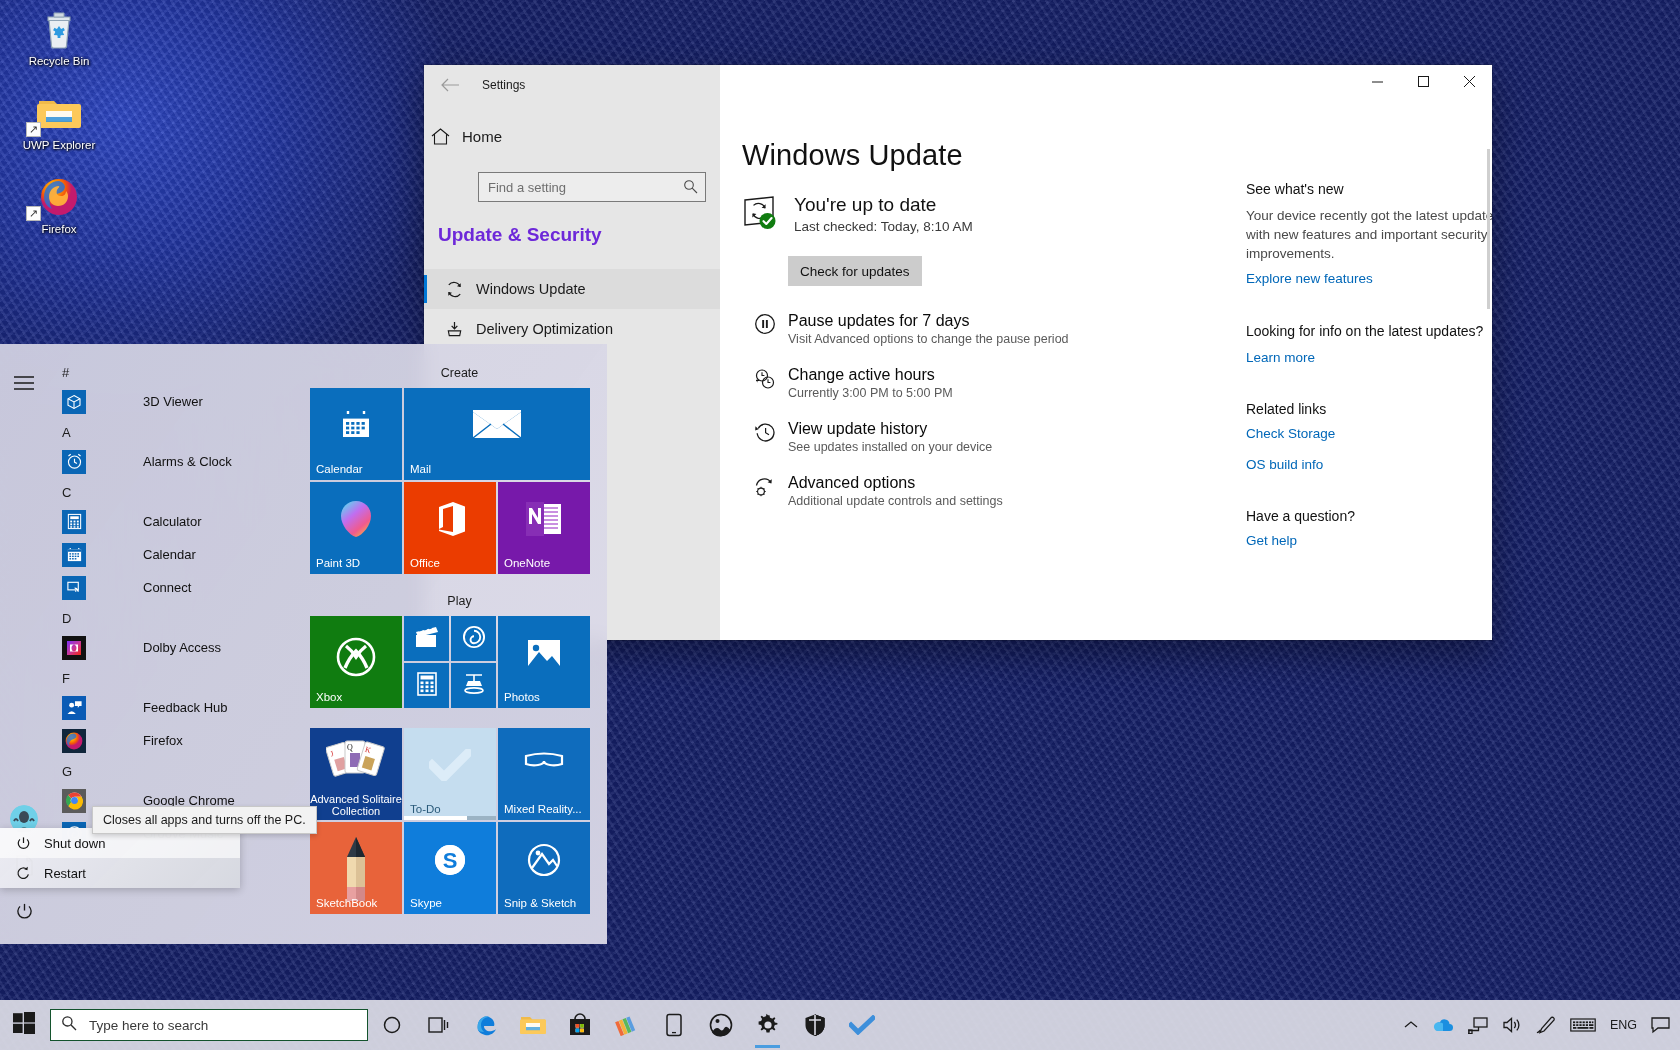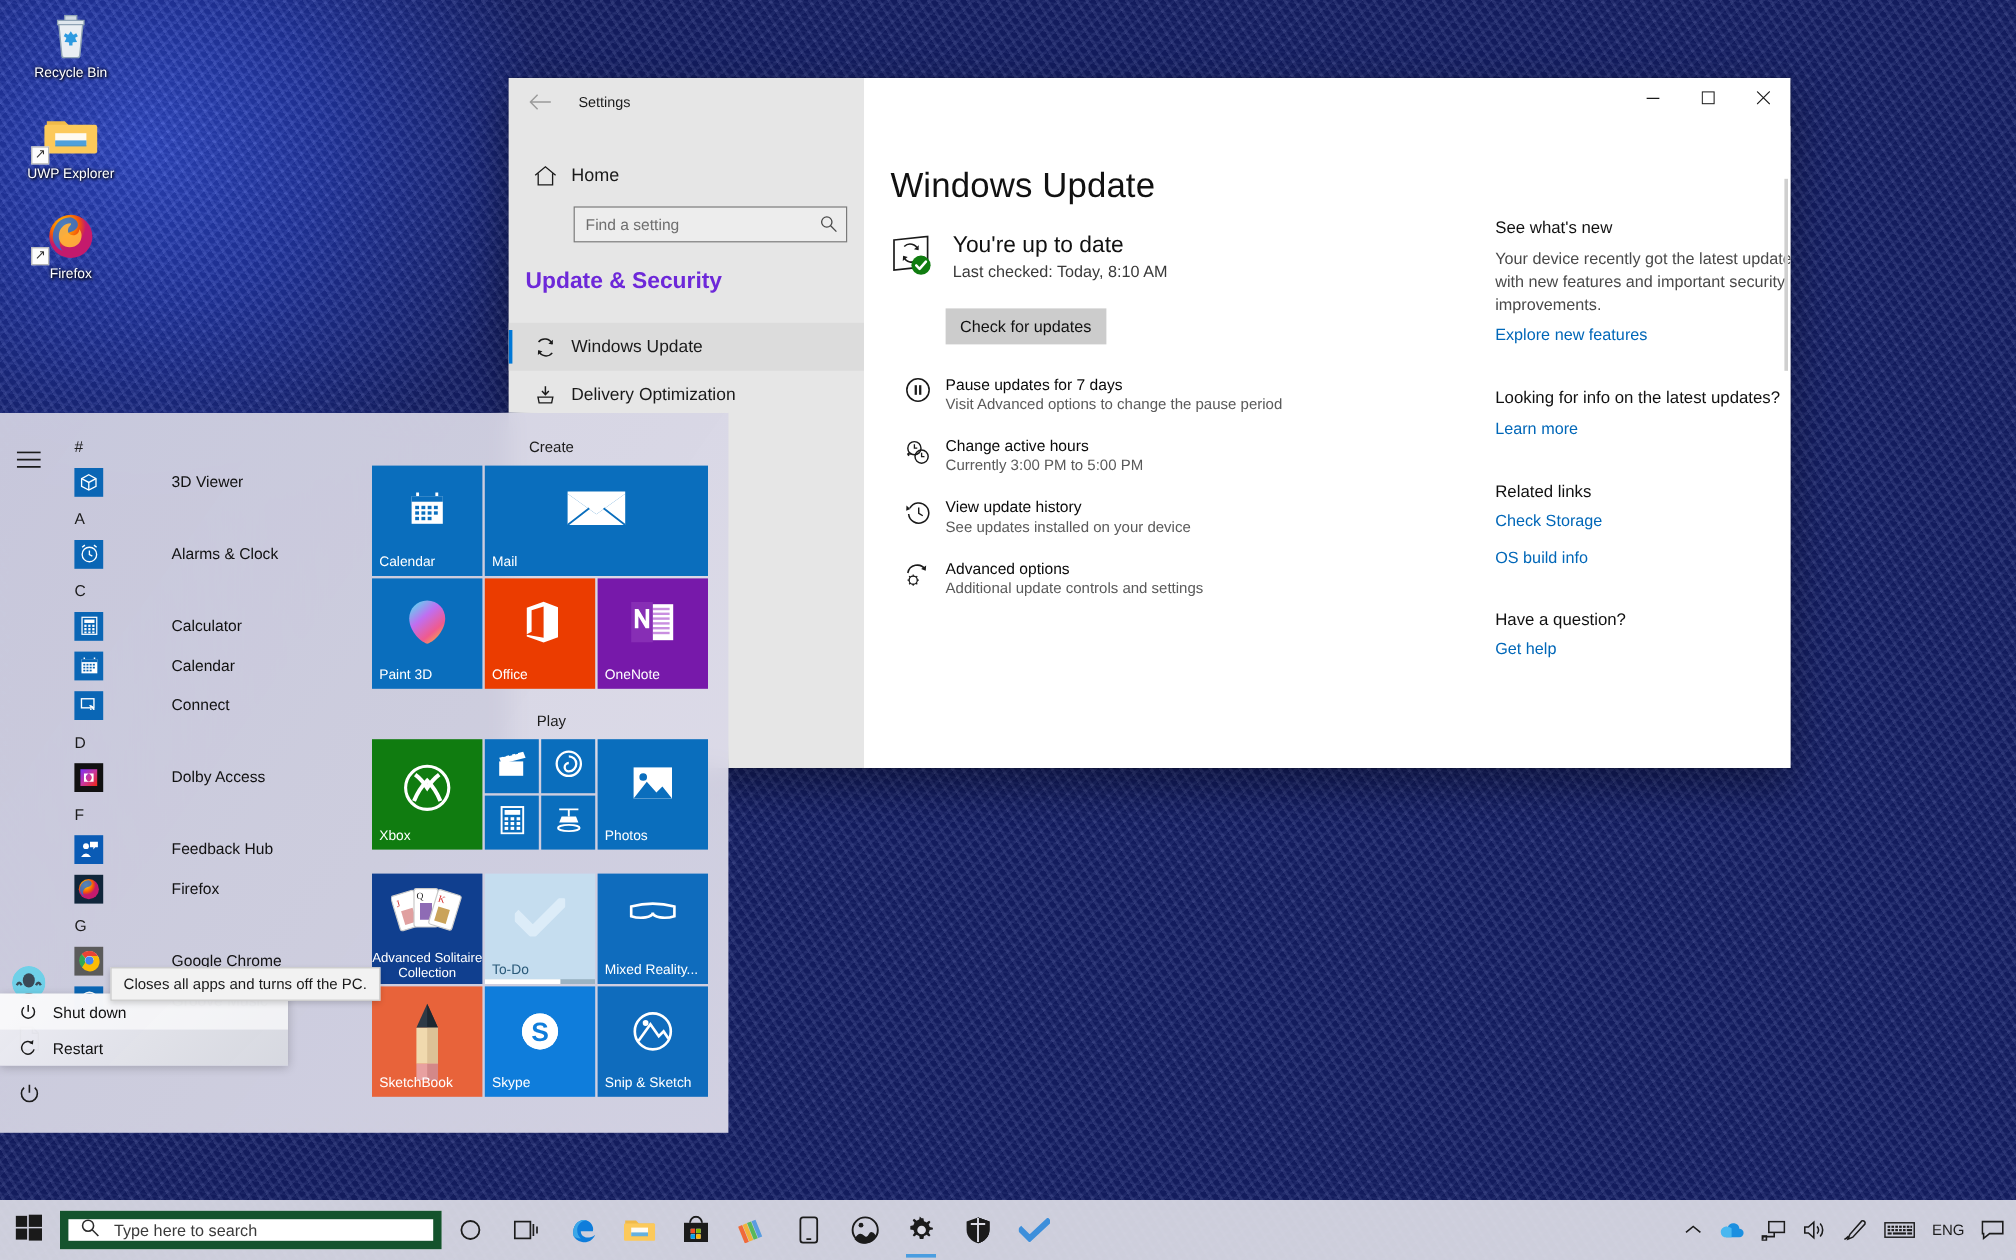--- a/index.html
+++ b/index.html
@@ -78,21 +78,21 @@
     font-size: 11px; color: #1a1a1a;
   }
 
   .win-body { flex: 1; display: flex; min-height: 0; }
 
   
   .settings-sidebar {
     width: 296px; flex: none; background: #e6e6e6; padding: 0 0 0 0;
     position: relative;
   }
-  .nav-home { display:flex; align-items:flex-end; height: 38px; padding-left: 14px; margin-top: 12px; }
+  .nav-home { display:flex; align-items:center; height: 38px; margin-top: 12px; }
   .nav-home .ico { width: 32px; display:flex; justify-content:center; color:#1a1a1a; }
   .nav-home .txt { font-size: 15px; color:#1a1a1a; margin-left: 6px; }
   .search-wrap { margin: 17px 14px 0 14px; position: relative; padding-left: 40px; }
   .search-wrap input {
     width: 100%; height: 30px; border: 1px solid #7a7a7a; background: #ededed;
     padding: 0 28px 0 9px; font-size: 13px; color: #2b2b2b;
     font-family: "Liberation Sans", sans-serif; outline: none;
   }
   .search-wrap input::placeholder { color: #6f6f6f; }
   .search-wrap .mag {
@@ -126,21 +126,21 @@
 
   .cfu-btn {
     margin-top: 18px; margin-left: 46px; height: 30px; padding: 0 12px; border: none;
     background: #cccccc; color: #111; font-size: 13.5px;
     font-family: "Liberation Sans", sans-serif; cursor: pointer;
   }
 
   .opt-list { margin-top: 26px; }
   .opt-row { display:flex; align-items:flex-start; margin-bottom: 20px; }
   .opt-ico { width: 46px; flex:none; display:flex; justify-content:center; padding-top:1px; color:#1a1a1a; }
-  .opt-title { font-size: 13px; color: #0a0a0a; }
+  .opt-title { font-size: 16px; color: #0a0a0a; }
   .opt-sub { font-size: 12.5px; color: #5a5a5a; margin-top: 2px; }
 
   
   .right-rail { width: 250px; flex:none; margin-left: 18px; padding-top: 42px; }
   .rail-h { font-size: 14px; color: #111; margin-bottom: 9px; }
   .rail-p { font-size: 13.5px; color: #4a4a4a; line-height: 19px; margin-bottom: 8px; }
   .rail-link { font-size: 13.5px; color: #0067b8; cursor: pointer; display:block; margin-bottom: 6px; }
   .rail-group { margin-bottom: 36px; }
   .scroll-rail {
     position:absolute; right: 2px; top: 44px; width: 3px; height: 160px; background: #cfcfcf;
@@ -211,21 +211,21 @@
   
   #taskbar {
     position:absolute; left: 0; bottom: 0; width: 1680px; height: 50px; z-index: 20;
     background: rgba(219,219,229,.93);
     display:flex; align-items:center;
   }
   .tb-start {
     width: 48px; height: 50px; display:flex; align-items:center; justify-content:center;
   }
   .tb-search {
-    width: 318px; height: 32px; background: #fff; border: 7px solid #14532d;
+    width: 318px; height: 32px; background: #fff; border: 1px solid #14532d;
     display:flex; align-items:center; padding-left: 10px; margin-left: 2px;
   }
   .tb-search .ph { font-size: 13.5px; color: #3a3a3a; margin-left: 12px; }
   .tb-icon {
     width: 47px; height: 50px; display:flex; align-items:center; justify-content:center;
     position: relative;
   }
   .tb-icon.running::after {
     content:""; position:absolute; bottom:2px; left: 11px; right: 11px; height: 3px; background: #4a9de0;
   }

